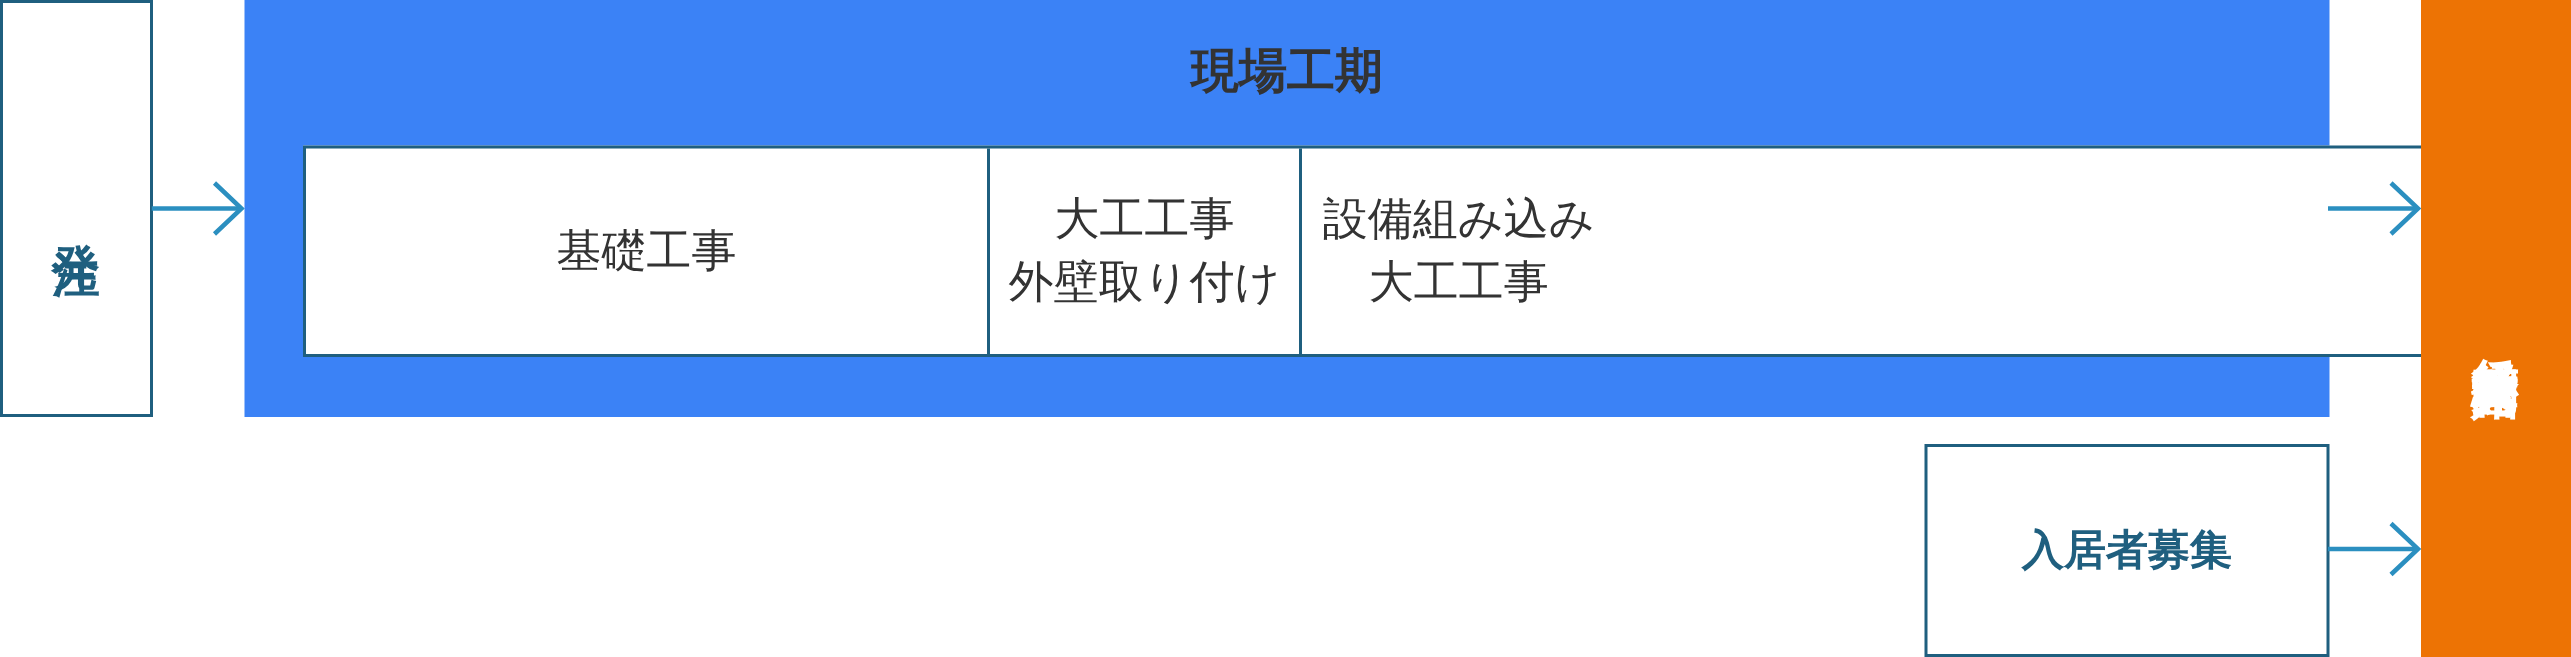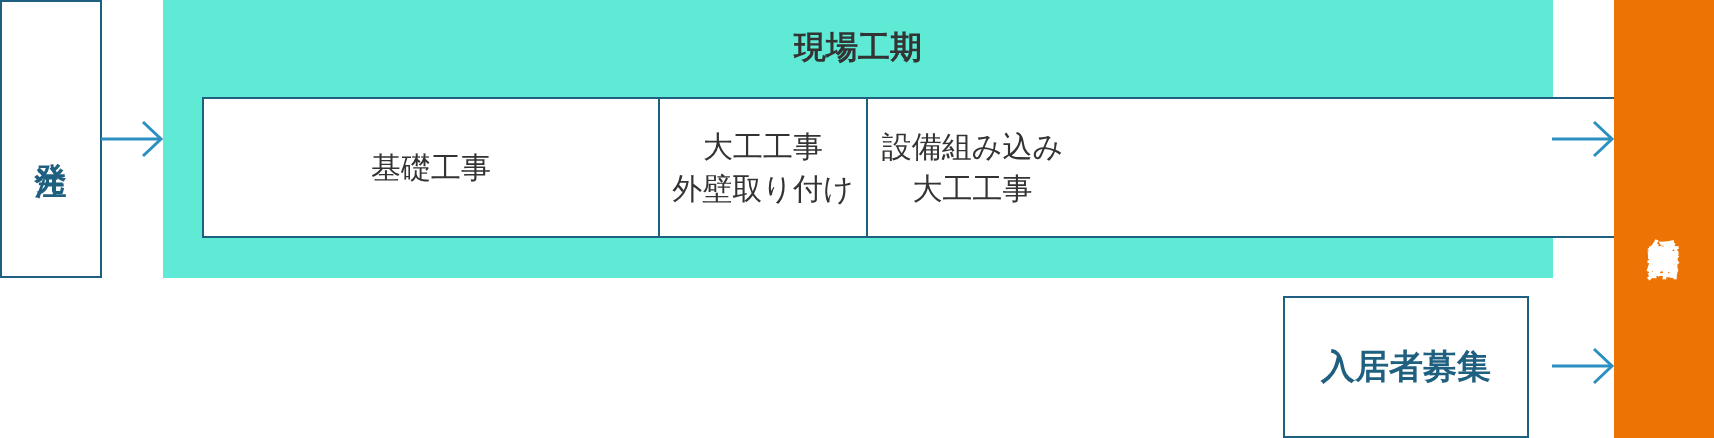--- a/index.html
+++ b/index.html
@@ -3,29 +3,29 @@
 <meta charset="utf-8">
 <style>
   html, body { margin:0; padding:0; background:#ffffff; }
   body { width:1714px; height:438px; position:relative; overflow:hidden;
          font-family:"DejaVu Sans","Liberation Sans",sans-serif; }
   .abs { position:absolute; box-sizing:border-box; }
   .order-box { left:0; top:0; width:102px; height:278px; border:2px solid #1f5f7f; background:#fff;
                display:flex; align-items:center; justify-content:center; }
   .vtext { writing-mode:vertical-rl; text-orientation:upright; font-weight:bold; letter-spacing:2px; }
   .order-box .vtext { color:#1f5f7f; font-size:32px; }
-  .panel { left:163px; top:0; width:1390px; height:278px; background:#5eead4; }
+  .panel { left:163px; top:0; width:1390px; height:278px; background:#3b82f6; }
   .panel-title { position:absolute; left:0; right:0; top:26px; text-align:center; font-size:32px; font-weight:bold; color:#333333; }
   .row { position:absolute; left:39px; top:97px; width:1549px; height:141px; border:2px solid #1f5f7f; background:#fff; display:flex; box-sizing:border-box; }
   .cell { border-right:2px solid #1f5f7f; display:flex; align-items:center; justify-content:center; text-align:center;
           font-size:30px; color:#333333; line-height:42px; white-space:pre-line; box-sizing:border-box; }
   .cell:last-child { border-right:none; }
   .arrow { position:absolute; }
-  .recruit { left:1283px; top:296px; width:246px; height:142px; border:2px solid #1f5f7f; background:#fff;
-             display:flex; align-items:center; justify-content:center; font-size:34px; font-weight:bold; color:#1f5f7f; }
+  .recruit { left:1283px; top:296px; width:270px; height:142px; border:2px solid #1f5f7f; background:#fff;
+             display:flex; align-items:center; justify-content:center; font-size:28px; font-weight:bold; color:#1f5f7f; }
   .start { left:1614px; top:0; width:100px; height:438px; background:#ed7304; display:flex; align-items:center; justify-content:center; }
   .start .vtext { color:#ffffff; font-size:32px; }
 </style>
 </head>
 <body>
 
 <div class="abs order-box">
   <span class="vtext">発注</span>
 </div>
 

